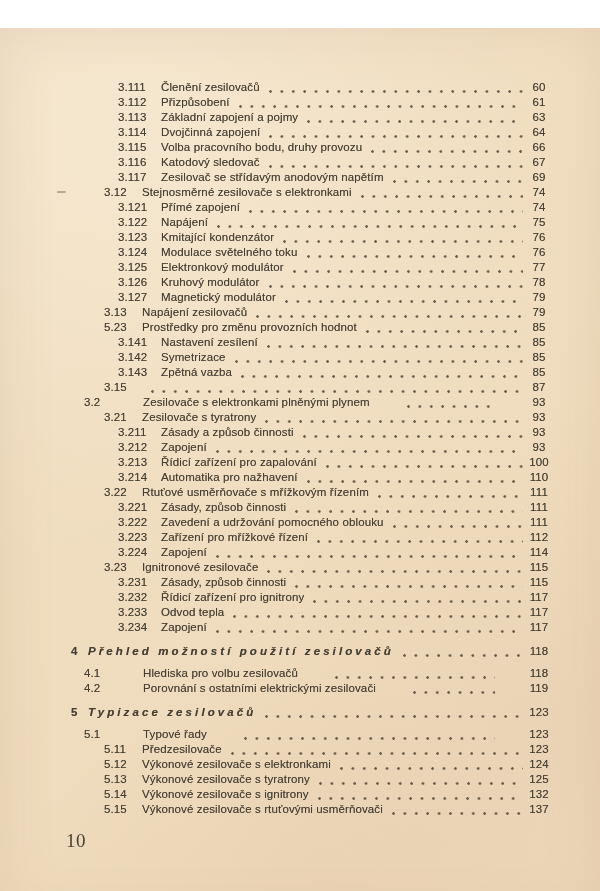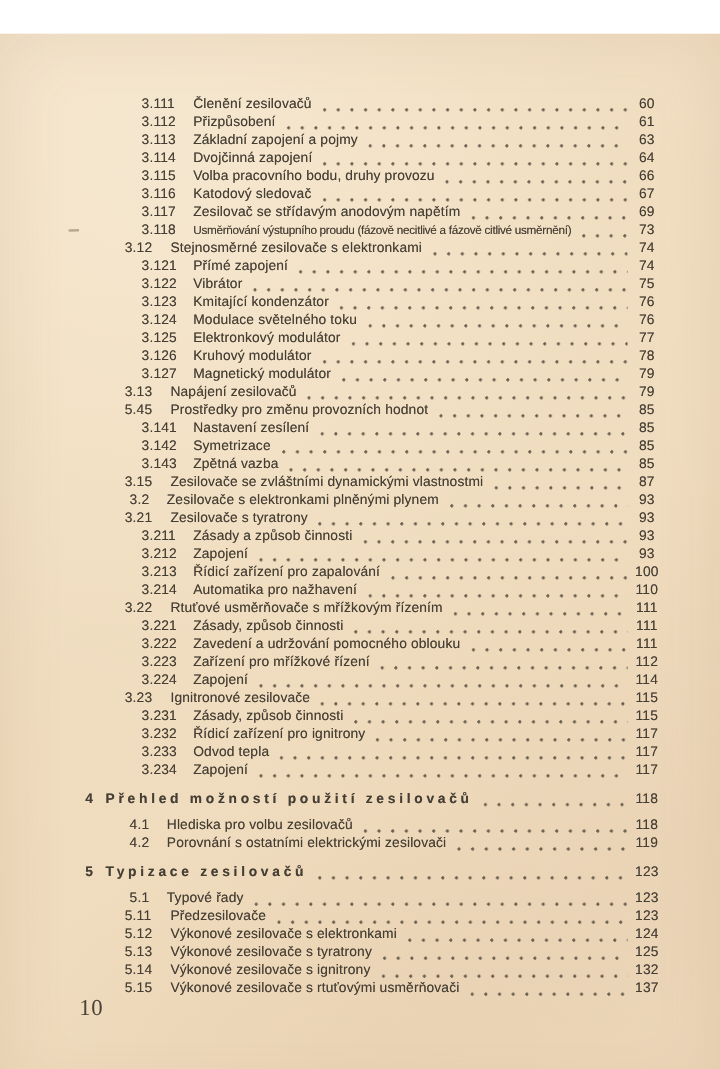--- a/index.html
+++ b/index.html
@@ -24,25 +24,25 @@
     letter-spacing: .12px;
     text-shadow: 0 0 .35px rgba(70,58,44,.55);
   }
   .row {
     display: flex; align-items: baseline;
     line-height: 15px; white-space: nowrap;
   }
   .num { margin-right: 5px; }
   .title { white-space: nowrap; }
   .l0 { padding-left: 71px; } .l0 .num { min-width: 12px; }
-  .l1 { padding-left: 108px; } .l1 .num { min-width: 26px; }
+  .l1 { padding-left: 84px; gap: 28px; } .l1 .num { min-width: 26px; }
   .l2 { padding-left: 104px; } .l2 .num { min-width: 33px; }
   .l3 { padding-left: 118px; } .l3 .num { min-width: 38px; }
   .chapter { font-weight: bold; margin-top: 9px; margin-bottom: 7px; }
-  .chapter .title { letter-spacing: 3.1px; }
+  .chapter .title { letter-spacing: 3.1px; font-style: italic; }
   .chapter .pg { font-weight: normal; }
   .tight .title { font-size: 9.8px; letter-spacing: -0.25px; }
   .leader {
     flex: 1 1 0; min-width: 0; height: 3px;
     align-self: flex-end; margin: 0 4px 2.5px 9px;
     background-image: radial-gradient(circle at 1.5px 1.5px, rgba(74,64,50,.8) 1.05px, transparent 1.55px);
     background-size: 11.4px 3px; background-repeat: repeat-x;
     background-position: left center;
   }
   .pg { min-width: 24px; text-align: center; }
@@ -97,41 +97,35 @@
     <span class="title">Katodový sledovač</span>
     <span class="leader"></span>
     <span class="pg">67</span>
   </div>
       <div class="row l3">
     <span class="num">3.117</span>
     <span class="title">Zesilovač se střídavým anodovým napětím</span>
     <span class="leader"></span>
     <span class="pg">69</span>
   </div>
-      <div class="row l3 tight">
-    <span class="num">3.118</span>
-    <span class="title">Usměrňování výstupního proudu (fázově necitlivé a fázově citlivé usměrnění)</span>
-    <span class="leader"></span>
-    <span class="pg">73</span>
-  </div>
       <div class="row l2">
     <span class="num">3.12</span>
     <span class="title">Stejnosměrné zesilovače s elektronkami</span>
     <span class="leader"></span>
     <span class="pg">74</span>
   </div>
       <div class="row l3">
     <span class="num">3.121</span>
     <span class="title">Přímé zapojení</span>
     <span class="leader"></span>
     <span class="pg">74</span>
   </div>
       <div class="row l3">
     <span class="num">3.122</span>
-    <span class="title">Vibrátor</span>
+    <span class="title">Napájení</span>
     <span class="leader"></span>
     <span class="pg">75</span>
   </div>
       <div class="row l3">
     <span class="num">3.123</span>
     <span class="title">Kmitající kondenzátor</span>
     <span class="leader"></span>
     <span class="pg">76</span>
   </div>
       <div class="row l3">
@@ -158,21 +152,21 @@
     <span class="leader"></span>
     <span class="pg">79</span>
   </div>
       <div class="row l2">
     <span class="num">3.13</span>
     <span class="title">Napájení zesilovačů</span>
     <span class="leader"></span>
     <span class="pg">79</span>
   </div>
       <div class="row l2">
-    <span class="num">5.45</span>
+    <span class="num">5.23</span>
     <span class="title">Prostředky pro změnu provozních hodnot</span>
     <span class="leader"></span>
     <span class="pg">85</span>
   </div>
       <div class="row l3">
     <span class="num">3.141</span>
     <span class="title">Nastavení zesílení</span>
     <span class="leader"></span>
     <span class="pg">85</span>
   </div>
@@ -183,21 +177,20 @@
     <span class="pg">85</span>
   </div>
       <div class="row l3">
     <span class="num">3.143</span>
     <span class="title">Zpětná vazba</span>
     <span class="leader"></span>
     <span class="pg">85</span>
   </div>
       <div class="row l2">
     <span class="num">3.15</span>
-    <span class="title">Zesilovače se zvláštními dynamickými vlastnostmi</span>
     <span class="leader"></span>
     <span class="pg">87</span>
   </div>
       <div class="row l1">
     <span class="num">3.2</span>
     <span class="title">Zesilovače s elektronkami plněnými plynem</span>
     <span class="leader"></span>
     <span class="pg">93</span>
   </div>
       <div class="row l2">

